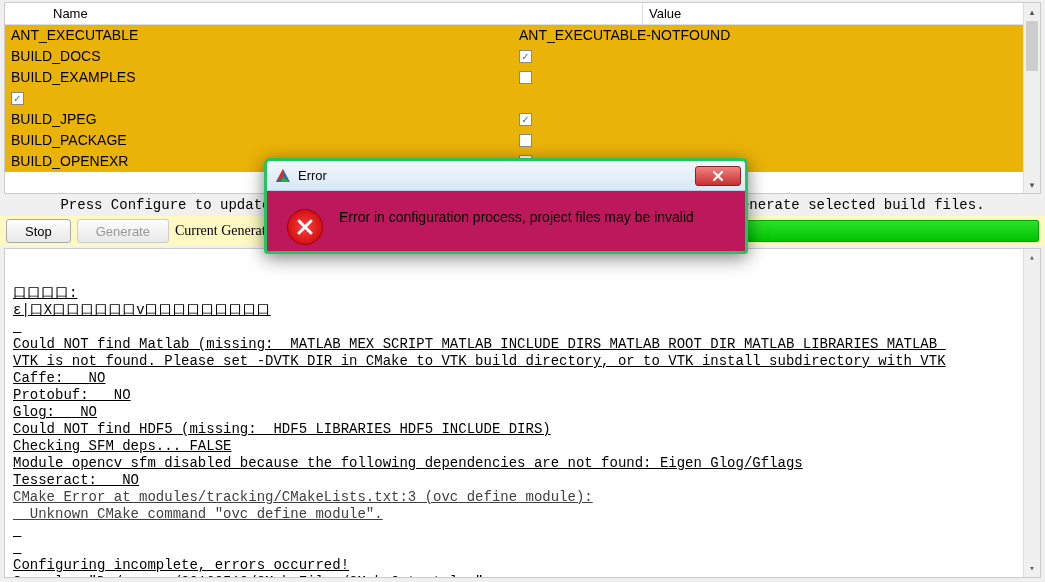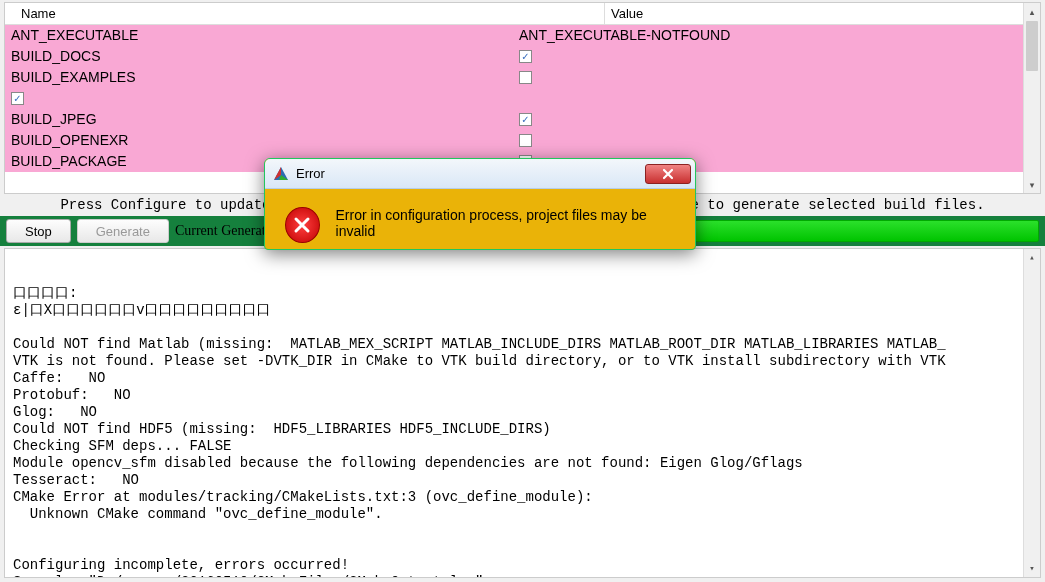--- a/index.html
+++ b/index.html
@@ -20,26 +20,26 @@
       position: relative;
       overflow: hidden;
     }
     .table-header {
       display: flex;
       background: #fff;
       border-bottom: 1px solid #ddd;
       height: 22px;
       line-height: 22px;
     }
-    .th-name { width: 600px; padding-left: 16px; border-right: 1px solid #ddd; }
+    .th-name { width: 600px; padding-left: 10px; border-right: 1px solid #ddd; margin-left: 38px; }
     .th-value { flex: 1; padding-left: 6px; }
     .table-body { }
     .table-row {
       display: flex;
-      background: #f9a8d4;
+      background: #eab308;
       height: 21px;
       line-height: 21px;
       font-size: 14px;
       color: #000;
     }
     .td-name { width: 508px; padding-left: 6px; }
     .td-value { flex: 1; padding-left: 6px; display: flex; align-items: center; text-align: right; }
     .checkbox {
       width: 13px; height: 13px;
       border: 1px solid #888;
@@ -68,21 +68,21 @@
       font-size: 14px;
       color: #000;
       text-align: center;
       background: #f0f0f0;
     }
     .controls-row {
       display: flex;
       align-items: center;
       gap: 6px;
       padding: 2px 6px;
-      background: #15803d;
+      background: #fef9c3;
       height: 30px;
     }
     .btn {
       height: 24px; padding: 0 18px;
       background: linear-gradient(#fdfdfd,#e8e8e8);
       border: 1px solid #aaa; border-radius: 3px;
       font-size: 13px; color: #000;
       display: inline-flex; align-items: center;
     }
     .btn.disabled { color: #999; border-color: #ccc; }
@@ -95,35 +95,35 @@
     .log-container {
       margin: 2px 4px; height: 330px;
       border: 1px solid #ccc; background: #fff;
       font-family: "Courier New", monospace;
       font-size: 14px; color: #000;
       padding: 4px 8px;
       position: relative;
       white-space: pre;
       overflow: hidden;
     }
-    .log-line { line-height: 17px; white-space: pre; overflow: hidden; }
-    .log-line.err { color: #000000; }
+    .log-line { line-height: 17px; white-space: pre; overflow: hidden; text-decoration: underline; }
+    .log-line.err { color: #404040; }
     .log-scroll {
       position: absolute; right: 0; top: 0; bottom: 0;
       width: 17px; background: #f0f0f0; border-left: 1px solid #ddd;
     }
     
     .dialog {
       position: absolute;
       left: 264px; top: 158px;
-      width: 432px;
-      border: 1px solid #22c55e;
+      width: 484px;
+      border: 3px solid #22c55e;
       border-radius: 6px 6px 4px 4px;
       box-shadow: 0 4px 18px rgba(0,0,0,0.5);
-      background: #eab308;
+      background: #be185d;
       overflow: hidden;
     }
     .dlg-title {
       height: 30px;
       background: linear-gradient(#f3f7fb,#d9e7f6);
       border-bottom: 1px solid #b7cee6;
       display: flex; align-items: center;
       padding: 0 4px 0 8px;
       gap: 7px;
     }
@@ -191,27 +191,27 @@
           <span class="checkbox">✓</span>
         </div>
       </div>
       <div class="table-row">
         <div class="td-name">BUILD_JPEG</div>
         <div class="td-value">
           <span class="checkbox">✓</span>
         </div>
       </div>
       <div class="table-row">
+        <div class="td-name">BUILD_PACKAGE</div>
+        <div class="td-value">
+          <span class="checkbox"></span>
+        </div>
+      </div>
+      <div class="table-row">
         <div class="td-name">BUILD_OPENEXR</div>
-        <div class="td-value">
-          <span class="checkbox"></span>
-        </div>
-      </div>
-      <div class="table-row">
-        <div class="td-name">BUILD_PACKAGE</div>
         <div class="td-value">
           <span class="checkbox"></span>
         </div>
       </div>
     </div>
   <div class="scrollbar-v">
     <div class="scroll-arrow up">▴</div>
     <div class="scroll-thumb"></div>
     <div class="scroll-arrow down">▾</div>
   </div>

